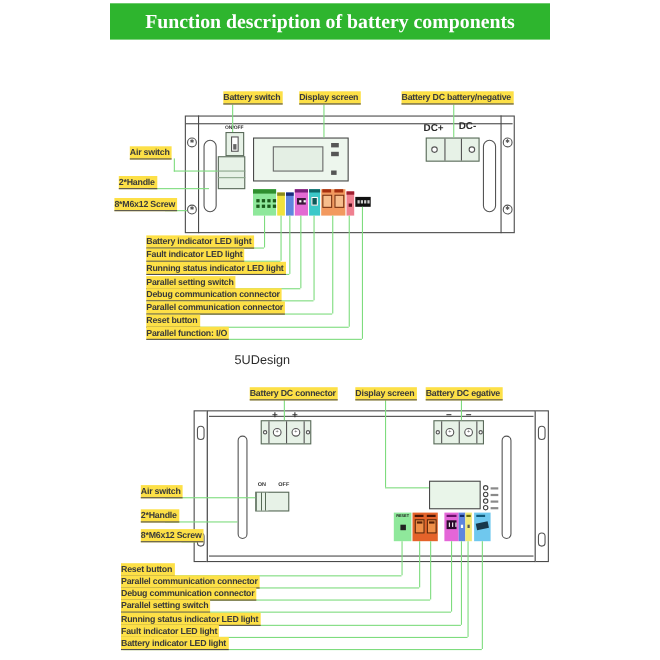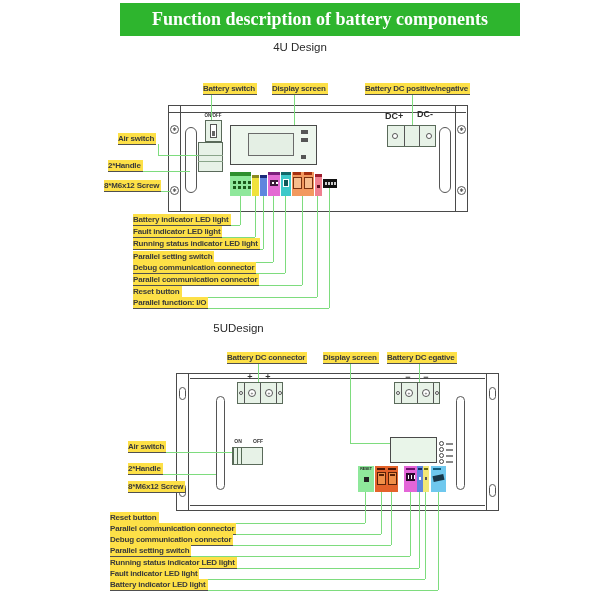--- a/index.html
+++ b/index.html
@@ -1,19 +1,19 @@
 <!DOCTYPE html>
 <html><head>
 <meta charset="utf-8">
 <style>
   html,body{margin:0;padding:0;background:#fff;}
   #stage{position:relative;width:600px;height:600px;background:#fff;overflow:hidden;
          font-family:"Liberation Sans",sans-serif;}
   .a{position:absolute;box-sizing:border-box;}
-  .banner{background:#2eb52e;display:flex;align-items:center;justify-content:center;margin-left:20px;}
+  .banner{background:#2eb52e;display:flex;align-items:center;justify-content:center;}
   .banner span{font:700 18px "Liberation Serif",serif;color:#fff;white-space:nowrap;}
   .hd{font:400 11.5px "Liberation Sans",sans-serif;color:#2b2b2b;text-align:center;}
   .lbl{font:700 8px/11px "Liberation Sans",sans-serif;letter-spacing:-0.2px;color:#3a3a3a;
        background:#fde047;border-bottom:1px solid #4f4f4f;white-space:nowrap;
        padding:0 2px 0 0;z-index:3;}
   .hl{height:1px;background:#7edc7e;z-index:2;}
   .vl{width:1px;background:#7edc7e;z-index:2;}
   .pb{border:1.5px solid #4a4a4a;background:#fff;}
   .pb1{border:1px solid #4a4a4a;background:#fff;}
   .tint{background:#e7f2e7;border:1px solid #5a6a5a;}
@@ -31,21 +31,20 @@
   .stripes{background:repeating-linear-gradient(90deg,#556a55 0 1px,#e7f2e7 1px 4px);}
 </style>
 </head>
 <body>
 
 <div id="stage">
 
   <div class="a banner" style="left:100px;top:3px;width:400px;height:33px">
     <span>Function description of battery components</span>
   </div>
-  <div class="a hd" style="left:0;top:41px;width:600px">4U Design</div>
 
   <div class="a vl" style="left:211px;top:95px;height:25px"></div>
   <div class="a vl" style="left:294px;top:95px;height:30px"></div>
   <div class="a vl" style="left:412px;top:95px;height:30px"></div>
   <div class="a vl" style="left:158px;top:144px;height:12px"></div>
   <div class="a hl" style="left:158px;top:155px;width:40px"></div>
   <div class="a hl" style="left:135px;top:171px;width:55px"></div>
   <div class="a hl" style="left:150px;top:191px;width:20px"></div>
 
   <div class="a pb" style="left:168px;top:105px;width:300px;height:107px"></div>
@@ -125,21 +124,21 @@
   <div class="a hl" style="left:135px;top:237px;width:120px"></div>
   <div class="a hl" style="left:135px;top:249px;width:128px"></div>
   <div class="a hl" style="left:135px;top:262px;width:138px"></div>
   <div class="a hl" style="left:135px;top:273px;width:150px"></div>
   <div class="a hl" style="left:135px;top:285px;width:167px"></div>
   <div class="a hl" style="left:135px;top:297px;width:182px"></div>
   <div class="a hl" style="left:135px;top:308px;width:194px"></div>
 
   <div class="a lbl" style="left:203px;top:83px">Battery switch</div>
   <div class="a lbl" style="left:272px;top:83px">Display screen</div>
-  <div class="a lbl" style="left:365px;top:83px">Battery DC positive/negative</div>
+  <div class="a lbl" style="left:365px;top:83px">Battery DC battery/negative</div>
   <div class="a lbl" style="left:118px;top:133px">Air switch</div>
   <div class="a lbl" style="left:108px;top:160px">2*Handle</div>
   <div class="a lbl" style="left:104px;top:180px">8*M6x12 Screw</div>
   <div class="a lbl" style="left:133px;top:214px">Battery indicator LED light</div>
   <div class="a lbl" style="left:133px;top:226px">Fault indicator LED light</div>
   <div class="a lbl" style="left:133px;top:238px">Running status indicator LED light</div>
   <div class="a lbl" style="left:133px;top:251px">Parallel setting switch</div>
   <div class="a lbl" style="left:133px;top:262px">Debug communication connector</div>
   <div class="a lbl" style="left:133px;top:274px">Parallel communication connector</div>
   <div class="a lbl" style="left:133px;top:286px">Reset button</div>

